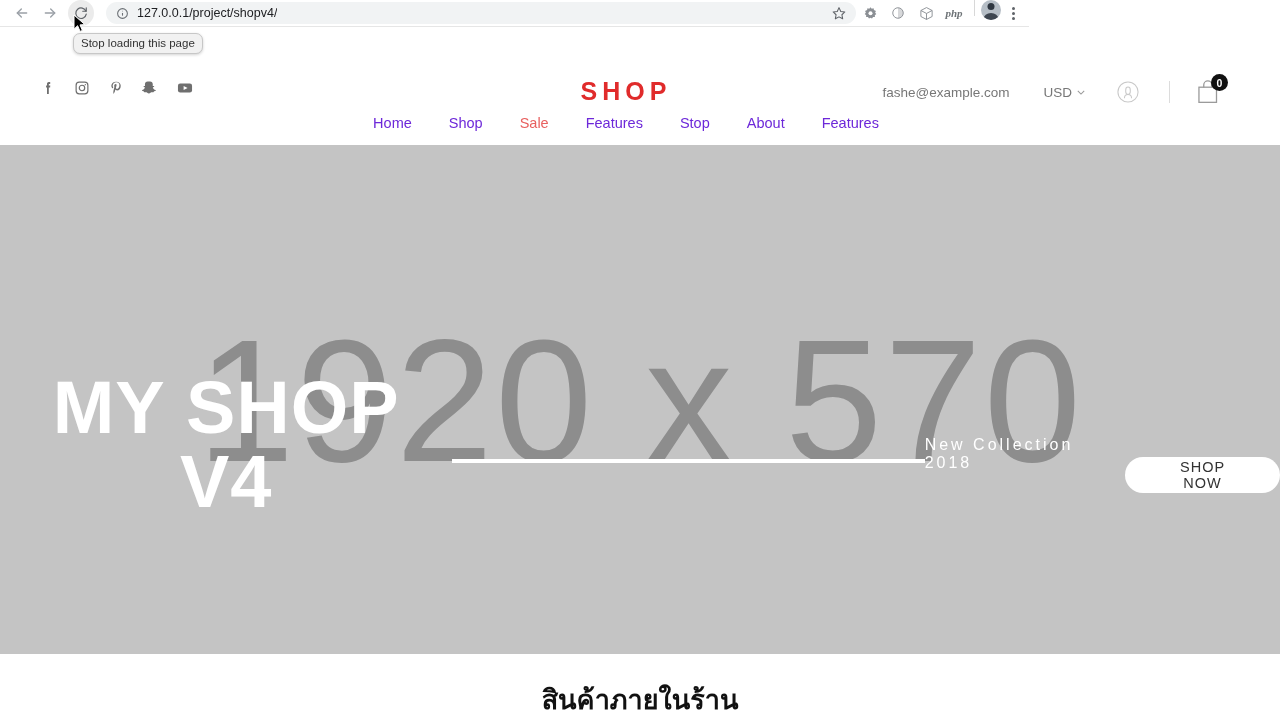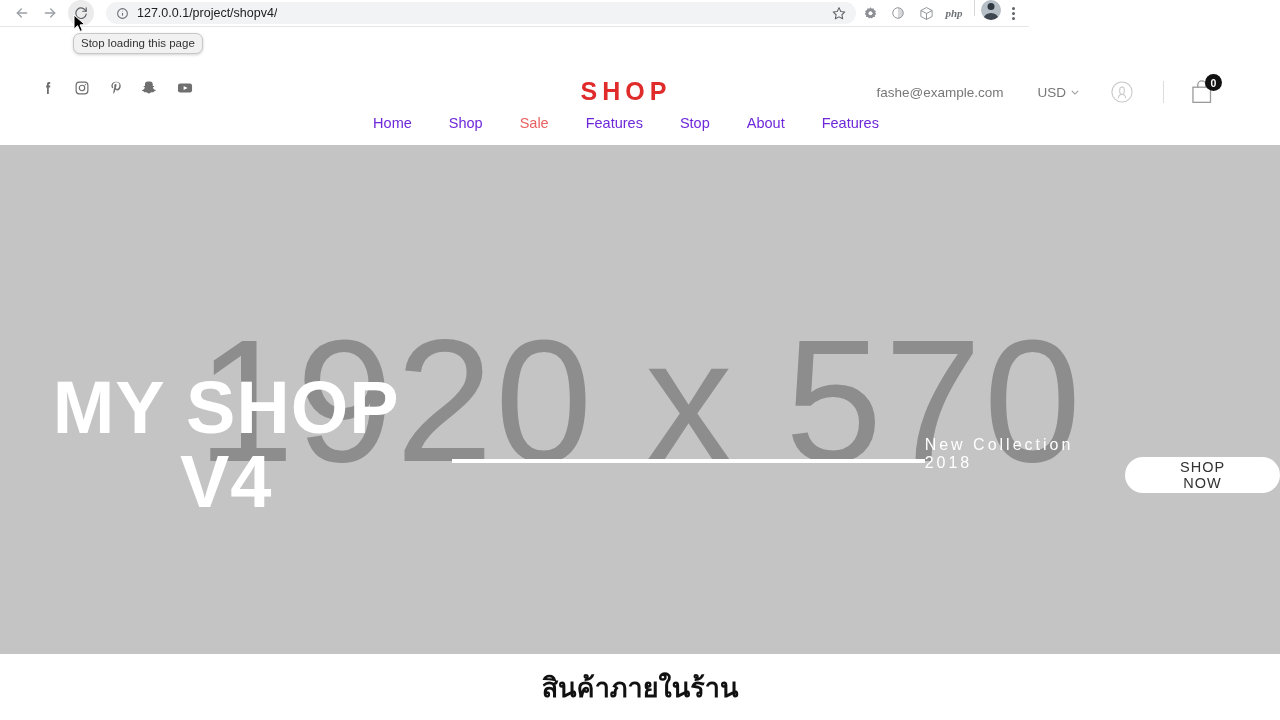--- a/index.html
+++ b/index.html
@@ -123,21 +123,21 @@
   }
   .social-row a { color: #6f6f6f; display: flex; }
   .logo {
     position: absolute; left: 0; right: 0; top: 50px;
     text-align: center;
     font-size: 25px; font-weight: bold;
     letter-spacing: 5px;
     color: #e02b2b;
   }
   .header-right {
-    position: absolute; right: 38px; top: 52px;
+    position: absolute; right: 32px; top: 52px;
     display: flex; align-items: center; gap: 0;
     color: #7a7a7a;
     font-size: 13.5px;
   }
   .acct-email { color: #777777; font-size: 13.5px; white-space: nowrap; }
   .currency {
     margin-left: 34px; color: #777777; font-size: 13.5px;
     display: flex; align-items: center; gap: 5px; white-space: nowrap;
   }
   .chev { font-size: 9px; color: #999; line-height: 1; }
@@ -217,21 +217,21 @@
   .section-below {
     position: absolute; top: 654px; left: 0;
     width: 1280px; height: 66px;
     background: #ffffff;
     display: flex; align-items: flex-end; justify-content: center;
   }
   .section-title {
     font-size: 27px; font-weight: bold;
     color: #111111;
     line-height: 1.1;
-    padding-bottom: 16px;
+    padding-bottom: 4px;
   }
 </style>
 </head>
 <body>
 
 <div class="browser-bar">
 
   <div class="nav-btn first">
     <svg width="16" height="16" viewBox="0 0 24 24" fill="none" stroke="currentColor" stroke-width="2" stroke-linecap="round" stroke-linejoin="round">
       <line x1="19" y1="12" x2="5" y2="12"></line>

